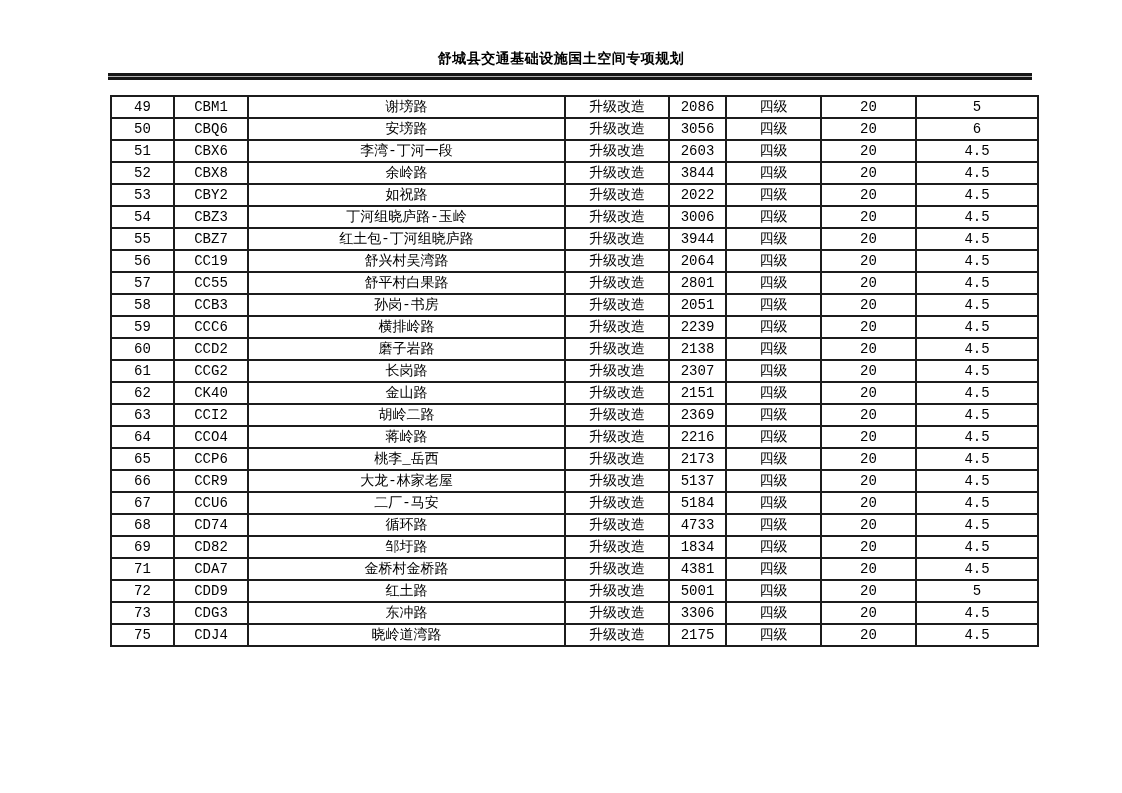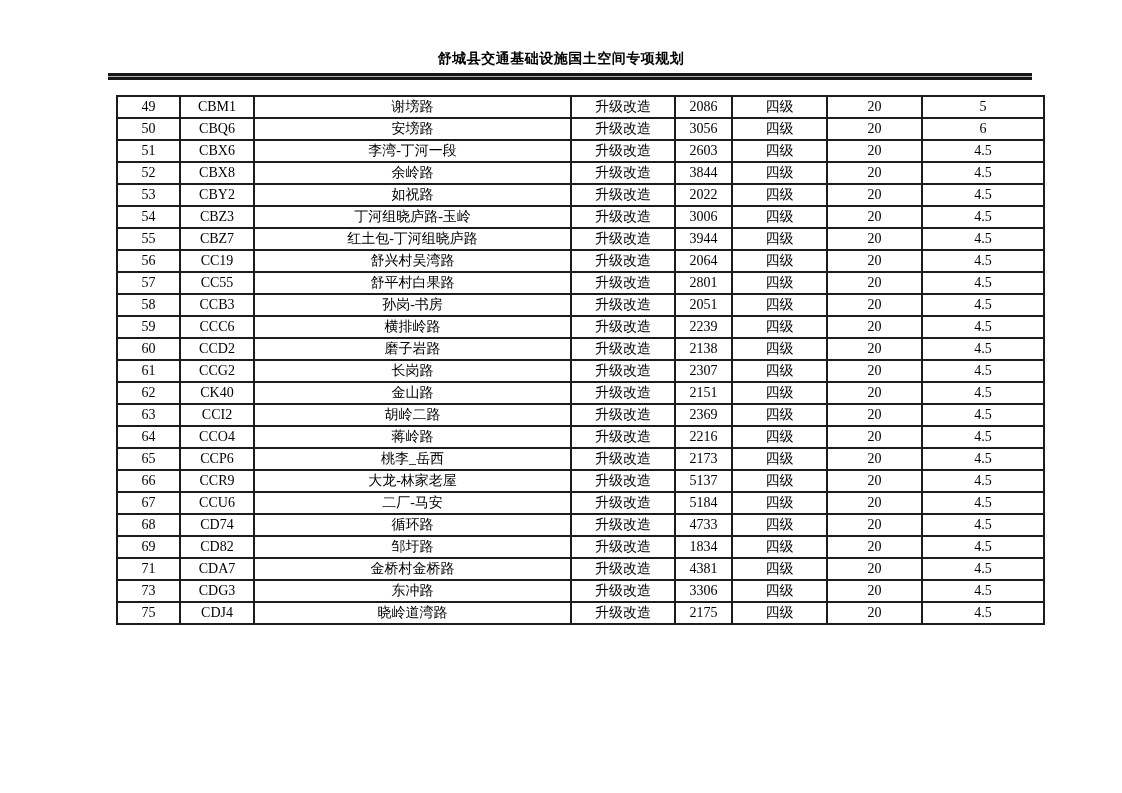--- a/index.html
+++ b/index.html
@@ -5,21 +5,21 @@
   html, body {
     margin: 0;
     padding: 0;
     background: #ffffff;
   }
   .page {
     position: relative;
     width: 1122px;
     height: 708px;
     background: #ffffff;
-    font-family: Liberation Serif, serif;
+    font-family: Liberation Mono, monospace;
     color: #000000;
     overflow: hidden;
   }
   .doc-title {
     position: absolute;
     top: 50px;
     left: 0;
     width: 100%;
     text-align: center;
     font-size: 14px;
@@ -35,21 +35,21 @@
   .double-rule .bar {
     height: 2.5px;
     background: #161616;
   }
   .double-rule .gap {
     height: 1.5px;
     background: #b0b0b0;
   }
   table.road-table {
     position: absolute;
-    left: 116px;
+    left: 110px;
     top: 95px;
     width: 927px;
     border-collapse: collapse;
     table-layout: fixed;
   }
   table.road-table td {
     border: 2px solid #1c1c1c;
     height: 20px;
     padding: 0 2px;
     text-align: center;
@@ -308,20 +308,30 @@
         <td>71</td>
         <td>CDA7</td>
         <td>金桥村金桥路</td>
         <td>升级改造</td>
         <td>4381</td>
         <td>四级</td>
         <td>20</td>
         <td>4.5</td>
       </tr>
         <tr class="road-row">
+        <td>72</td>
+        <td>CDD9</td>
+        <td>红土路</td>
+        <td>升级改造</td>
+        <td>5001</td>
+        <td>四级</td>
+        <td>20</td>
+        <td>5</td>
+      </tr>
+        <tr class="road-row">
         <td>73</td>
         <td>CDG3</td>
         <td>东冲路</td>
         <td>升级改造</td>
         <td>3306</td>
         <td>四级</td>
         <td>20</td>
         <td>4.5</td>
       </tr>
         <tr class="road-row">

